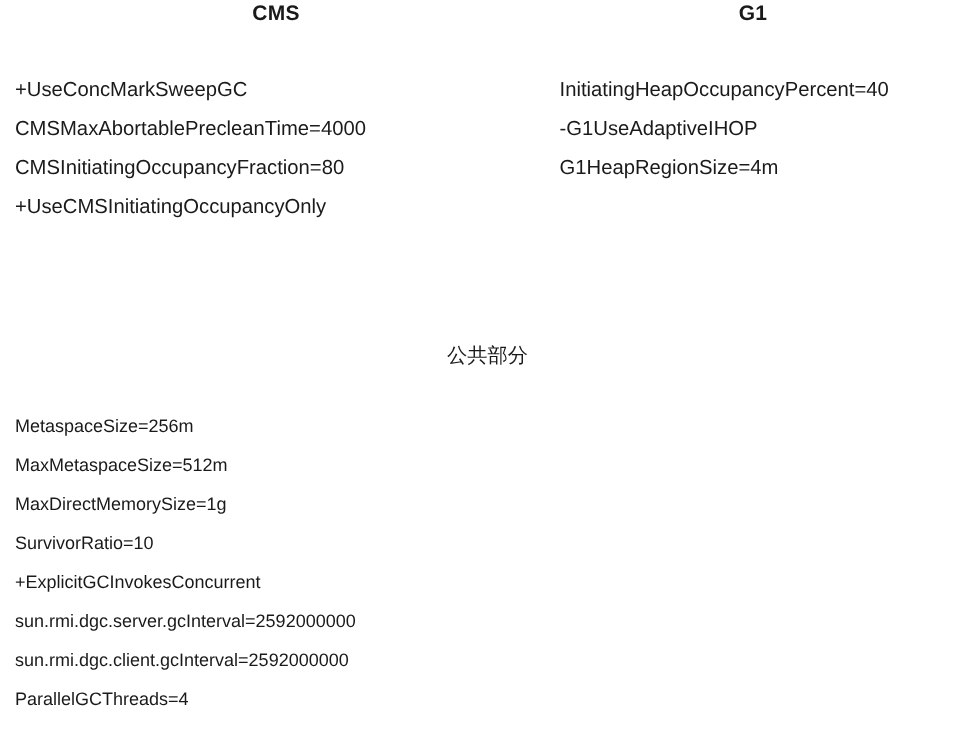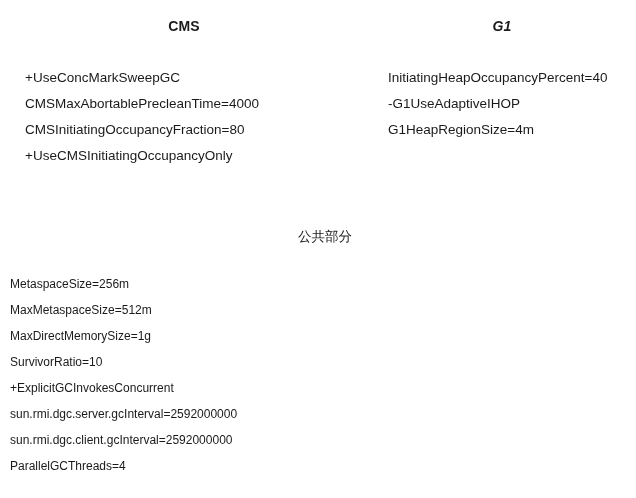--- a/index.html
+++ b/index.html
@@ -36,34 +36,32 @@
     padding-left: 10px;
   }
   .col-right {
     width: 268px;
     padding-left: 5px;
   }
   .col-head {
     font-size: 14px;
     font-weight: bold;
     text-align: center;
-    margin-top: 18px;
     margin-bottom: 0;
     letter-spacing: 0.2px;
   }
   .col-head.left-head {
     margin-left: -10px;
   }
   .col-head.right-head {
     margin-left: -5px;
-    font-style: italic;
   }
   .opt-list {
     list-style: none;
-    margin: 15px;
+    margin: 0;
     padding: 0;
     margin-top: 31px;
   }
   .opt-list li {
     font-size: 13.5px;
     line-height: 26px;
     white-space: nowrap;
   }
   .common-section {
     position: absolute;

